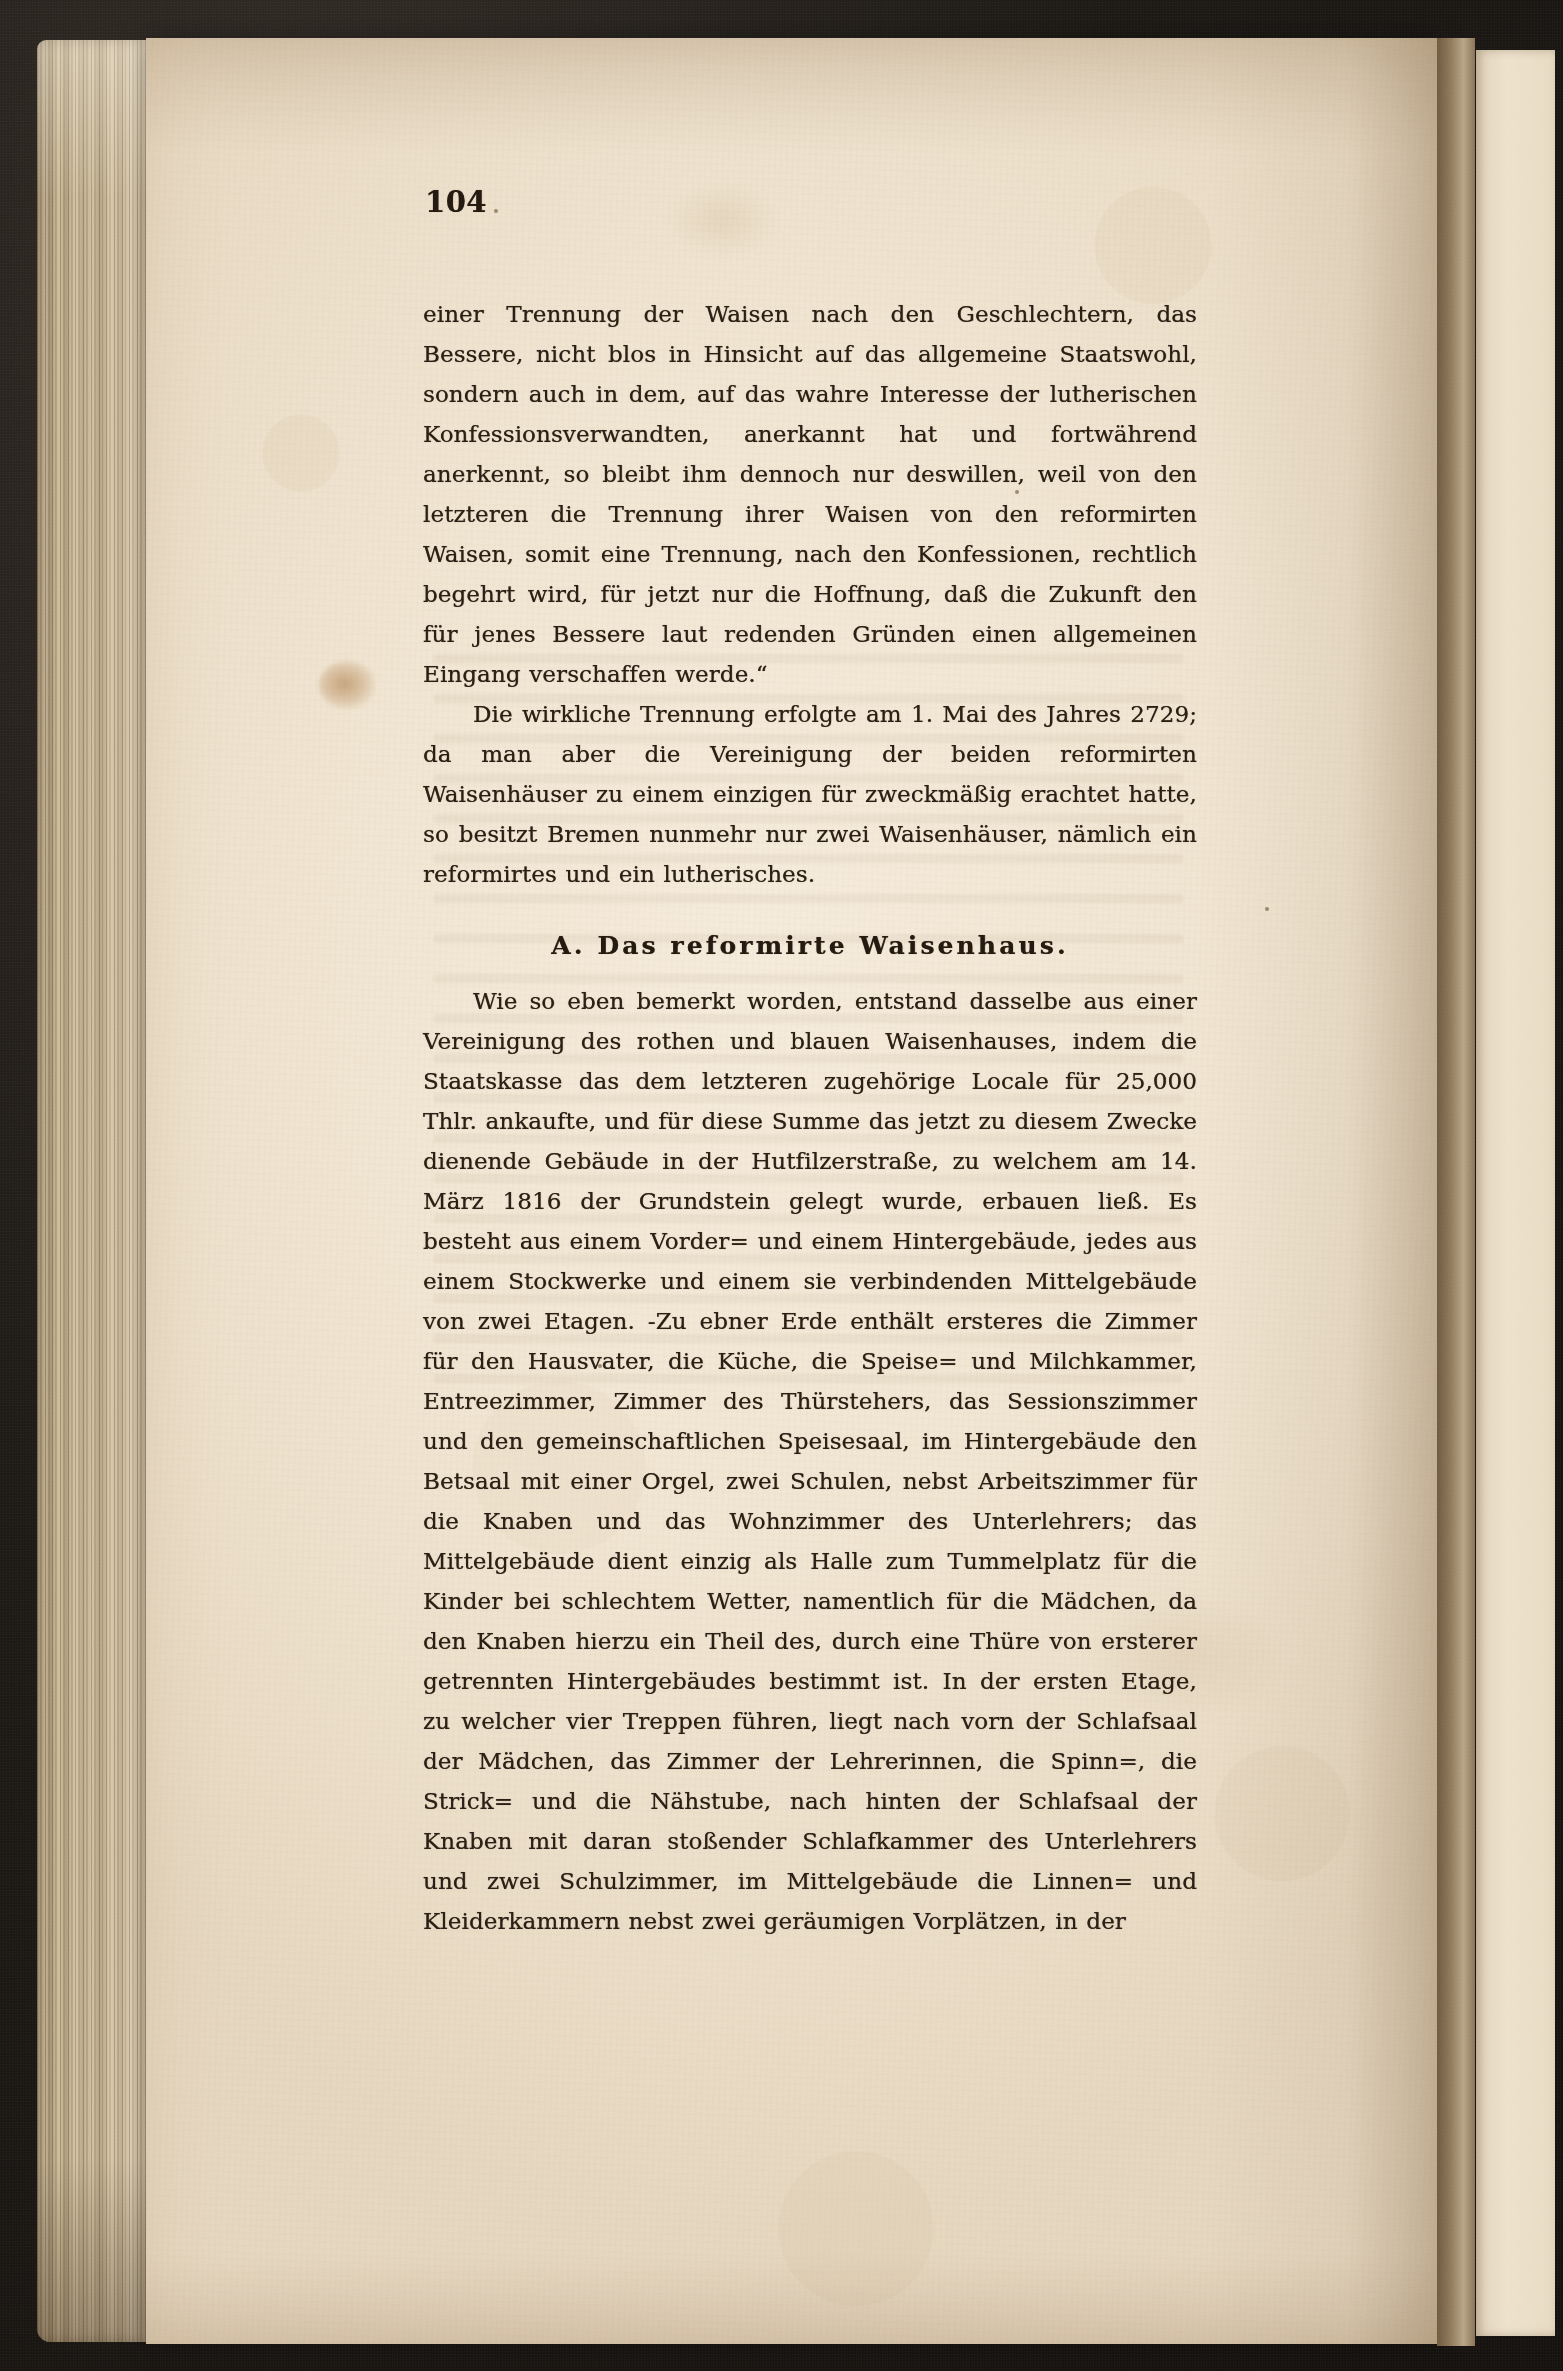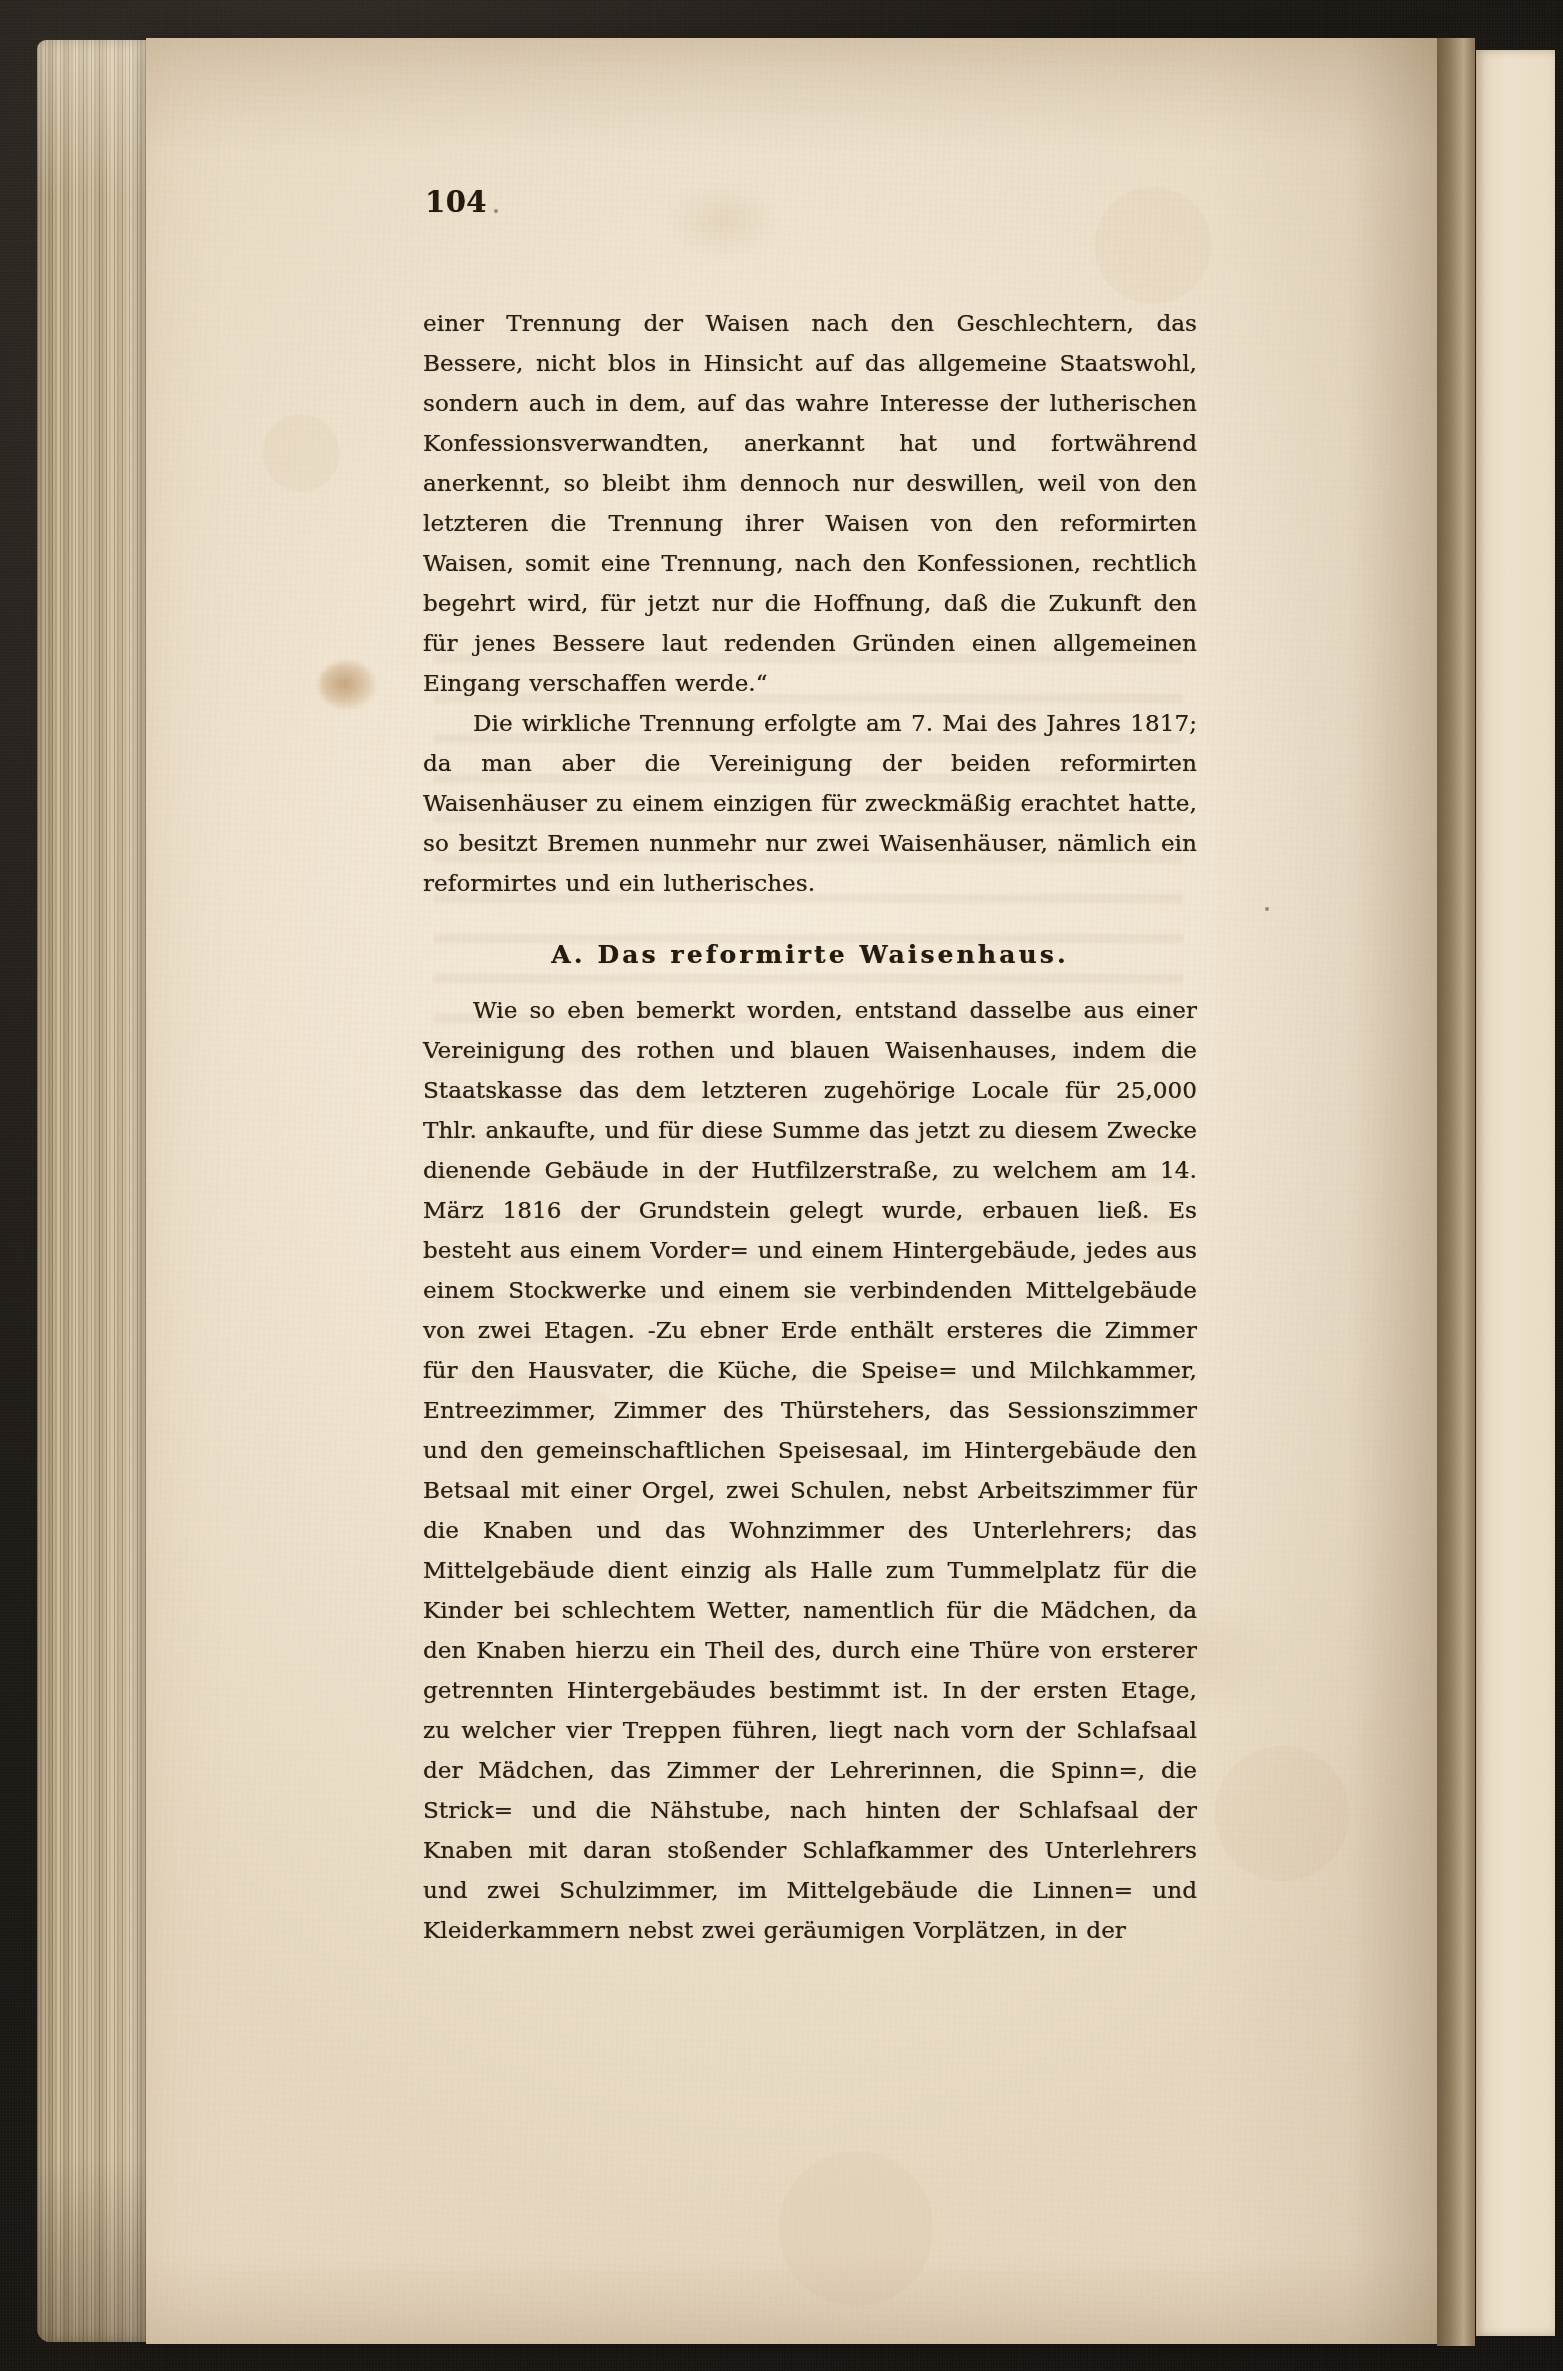--- a/index.html
+++ b/index.html
@@ -183,21 +183,21 @@
     font-family: "DejaVu Serif", "Liberation Serif", serif;
     font-weight: 700;
     font-size: 29px;
     letter-spacing: 0.5px;
     color: #241a10;
   }
 
   .textblock {
     position: absolute;
     left: 277px;
-    top: 265px;
+    top: 256px;
     width: 774px;
   }
 
   
   .para {
     margin: 0;
     font-family: "DejaVu Serif", "Liberation Serif", serif;
     font-size: 23px;
     line-height: 40px;
     text-align: justify;
@@ -279,21 +279,21 @@
     <div class="speck" style="left:869px; top:452px;"></div>
     <div class="speck" style="left:1119px; top:869px;"></div>
     <div class="speck" style="left:452px; top:1326px;"></div>
 
     <div class="folio">104</div>
 
     <div class="textblock">
 
       <p class="para">einer Trennung der Waisen nach den Geschlechtern, das Bessere, nicht blos in Hinsicht auf das allgemeine Staatswohl, sondern auch in dem, auf das wahre Interesse der lutherischen Konfessionsverwandten, anerkannt hat und fortwährend anerkennt, so bleibt ihm dennoch nur deswillen, weil von den letzteren die Trennung ihrer Waisen von den reformirten Waisen, somit eine Trennung, nach den Konfessionen, rechtlich begehrt wird, für jetzt nur die Hoffnung, daß die Zukunft den für jenes Bessere laut redenden Gründen einen allgemeinen Eingang verschaffen werde.“</p>
 
-      <p class="para indent">Die wirkliche Trennung erfolgte am 7. Mai des Jahres 1817; da man aber die Vereinigung der beiden reformirten Waisenhäuser zu einem einzigen für zweckmäßig erachtet hatte, so besitzt Bremen nunmehr nur zwei Waisenhäuser, nämlich ein reformirtes und ein lutherisches.</p>
+      <p class="para indent">Die wirkliche Trennung erfolgte am 1. Mai des Jahres 2729; da man aber die Vereinigung der beiden reformirten Waisenhäuser zu einem einzigen für zweckmäßig erachtet hatte, so besitzt Bremen nunmehr nur zwei Waisenhäuser, nämlich ein reformirtes und ein lutherisches.</p>
 
       <h2 class="heading">A. Das reformirte Waisenhaus.</h2>
 
       <p class="para indent">Wie so eben bemerkt worden, entstand dasselbe aus einer Vereinigung des rothen und blauen Waisenhauses, indem die Staatskasse das dem letzteren zugehörige Locale für 25,000 Thlr. ankaufte, und für diese Summe das jetzt zu diesem Zwecke dienende Gebäude in der Hutfilzerstraße, zu welchem am 14. März 1816 der Grundstein gelegt wurde, erbauen ließ. Es besteht aus einem Vorder= und einem Hintergebäude, jedes aus einem Stockwerke und einem sie verbindenden Mittelgebäude von zwei Etagen. -Zu ebner Erde enthält ersteres die Zimmer für den Hausvater, die Küche, die Speise= und Milchkammer, Entreezimmer, Zimmer des Thürstehers, das Sessionszimmer und den gemeinschaftlichen Speisesaal, im Hintergebäude den Betsaal mit einer Orgel, zwei Schulen, nebst Arbeitszimmer für die Knaben und das Wohnzimmer des Unterlehrers; das Mittelgebäude dient einzig als Halle zum Tummelplatz für die Kinder bei schlechtem Wetter, namentlich für die Mädchen, da den Knaben hierzu ein Theil des, durch eine Thüre von ersterer getrennten Hintergebäudes bestimmt ist. In der ersten Etage, zu welcher vier Treppen führen, liegt nach vorn der Schlafsaal der Mädchen, das Zimmer der Lehrerinnen, die Spinn=, die Strick= und die Nähstube, nach hinten der Schlafsaal der Knaben mit daran stoßender Schlafkammer des Unterlehrers und zwei Schulzimmer, im Mittelgebäude die Linnen= und Kleiderkammern nebst zwei geräumigen Vorplätzen, in der</p>
 
     </div>
   </div>
 
   <div class="grain"></div>
 </div>

